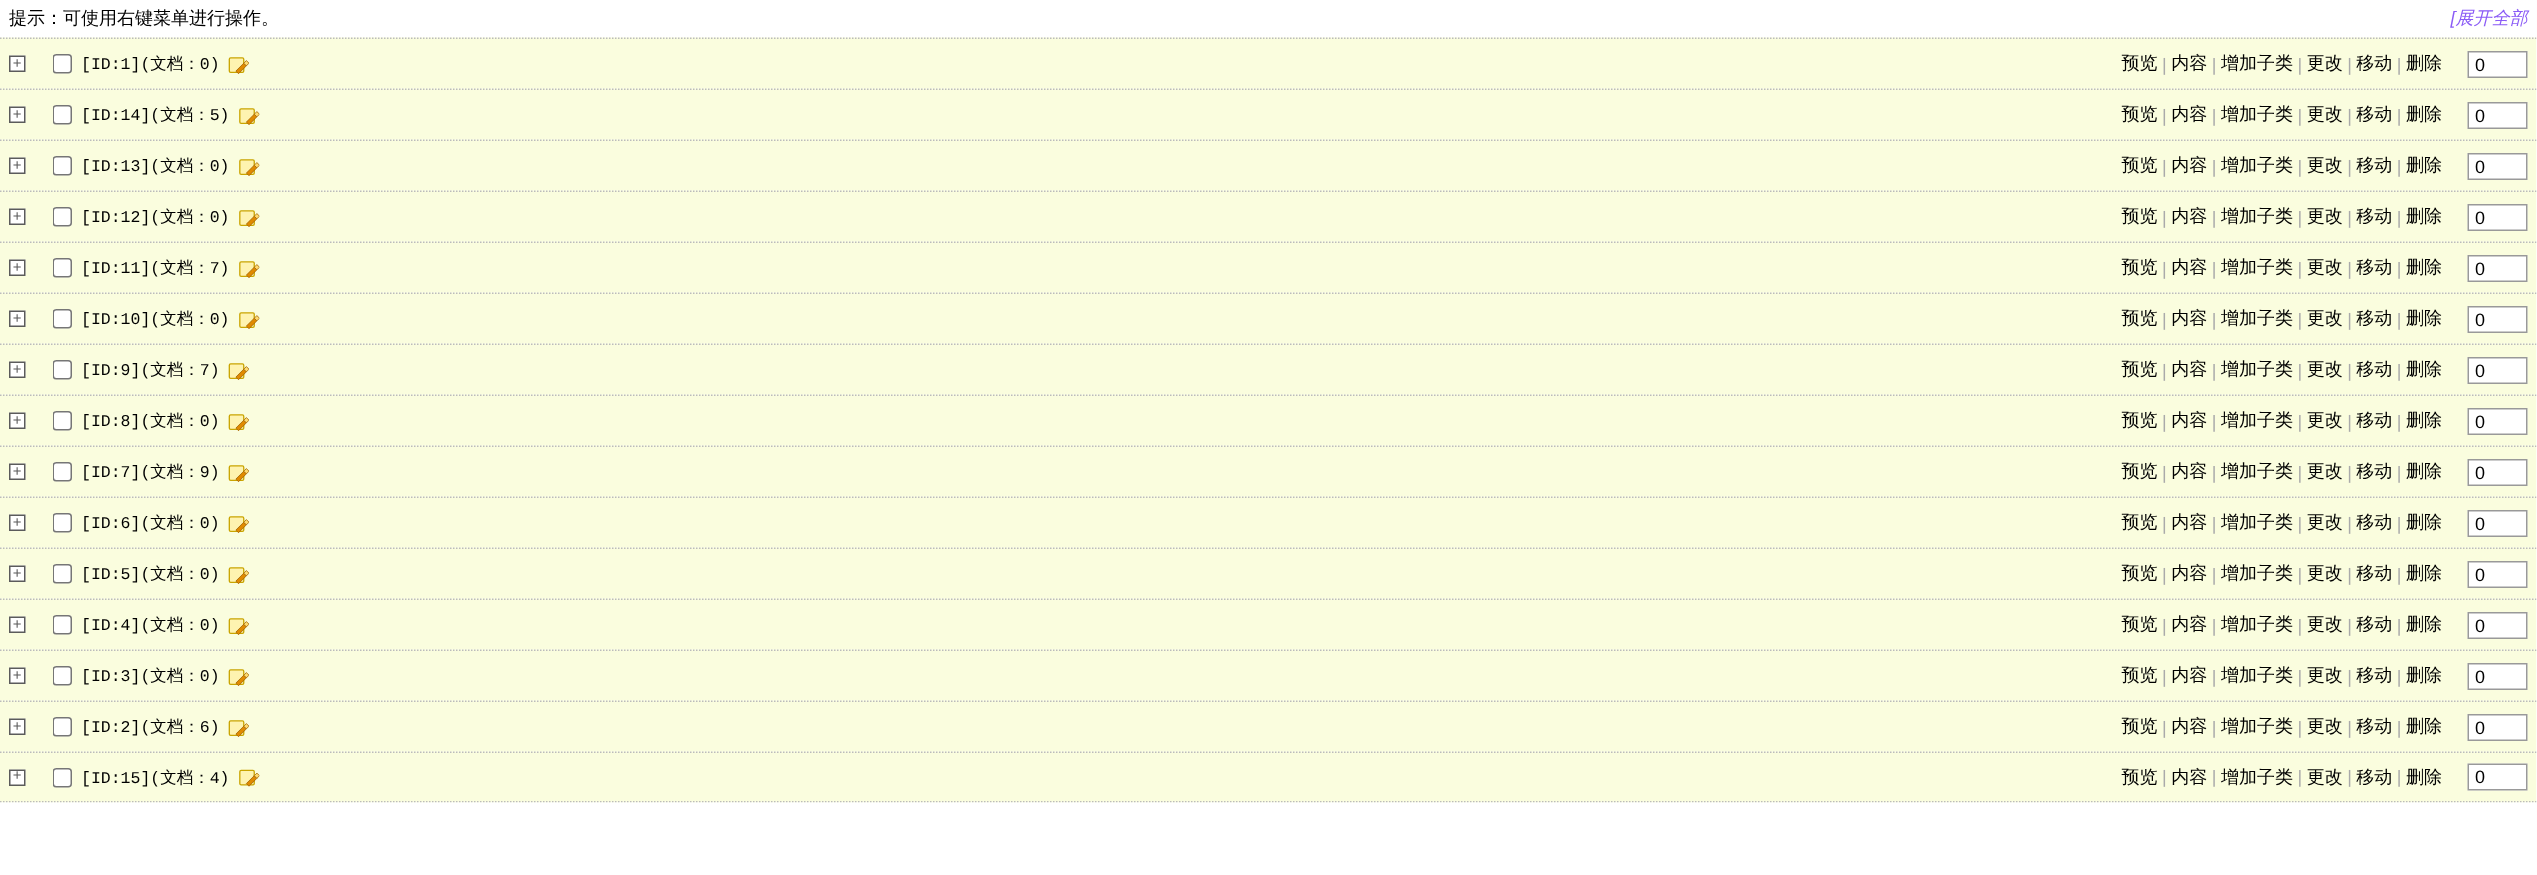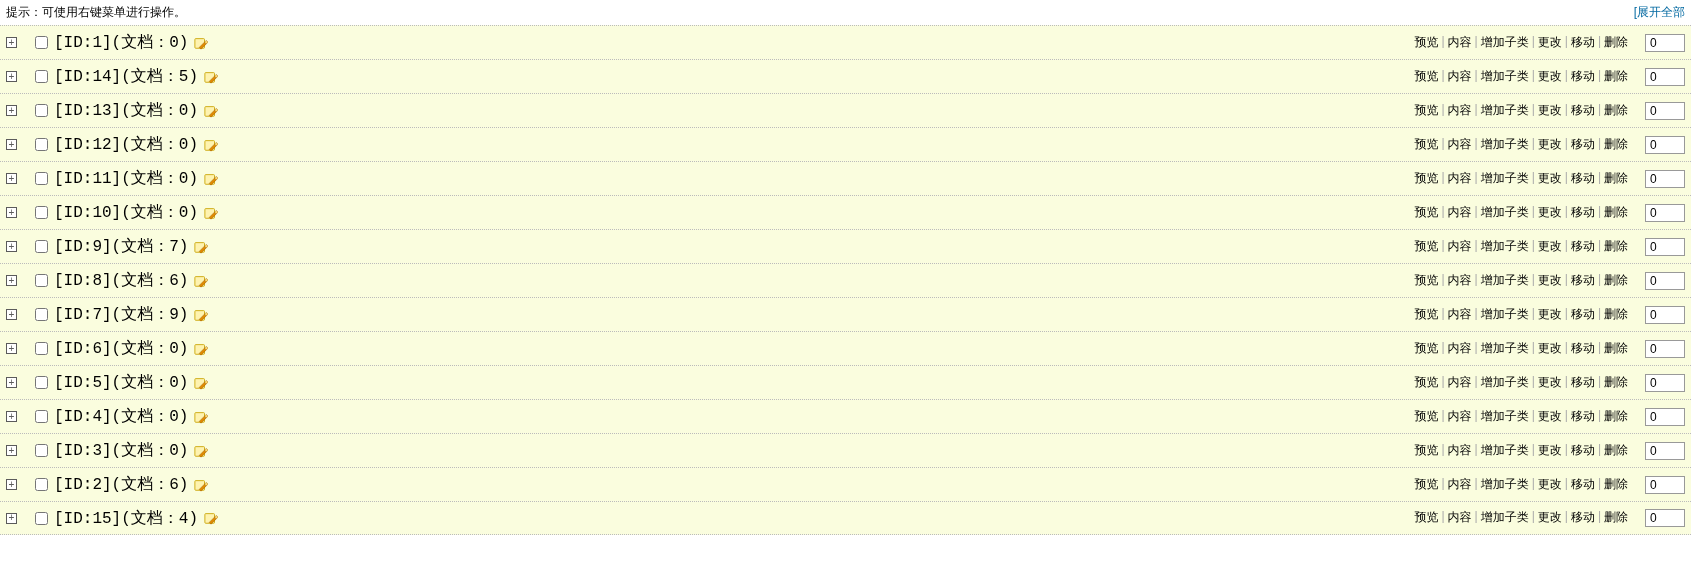--- a/index.html
+++ b/index.html
@@ -11,21 +11,21 @@
     width: 1691px;
   }
   .header {
     display: flex;
     justify-content: space-between;
     align-items: flex-end;
     padding: 4px 6px;
     font-size: 12px;
   }
   .hint { color: #000; }
-  .expand-all { color: #0369a1; cursor: pointer; }
+  .expand-all { color: #8b5cf6; cursor: pointer; font-style: italic; }
   .tree { width: 100%; }
   .tree-row {
     display: flex;
     align-items: center;
     height: 34px;
     background: #fafdde;
     border-top: 1px dotted #bbb;
     padding: 0 6px;
   }
   .tree-row:last-child { border-bottom: 1px dotted #bbb; }
@@ -46,37 +46,38 @@
   }
   .row-checkbox {
     width: 13px;
     height: 13px;
     margin-right: 6px;
     cursor: pointer;
     accent-color: #888;
   }
   .row-label {
     font-family: "Courier New", "SimSun", monospace;
-    font-size: 16px;
+    font-size: 11px;
     color: #000;
     white-space: pre;
     text-align: center;
   }
   .edit-icon {
     width: 14px;
     height: 14px;
     margin-left: 6px;
     display: inline-block;
     position: relative;
     cursor: pointer;
   }
   .edit-icon svg { display:block; }
   .spacer { flex: 1; }
   .actions {
     display: flex;
+    align-items: center;
     gap: 3px;
     font-size: 12px;
     margin-left: 38px;
   }
   .action-link { color: #000; cursor: pointer; white-space: nowrap; }
   .action-sep { color: #aaa; }
   .order-input {
     width: 40px;
     height: 18px;
     border: 1px solid #999;
@@ -204,21 +205,21 @@
       <span class="action-link">移动</span>
       <span class="action-sep">|</span>
       <span class="action-link">删除</span>
       <input type="text" class="order-input" value="0" style="">
     </div>
   </div>
 
   <div class="tree-row">
     <div class="expand-toggle">+</div>
     <input type="checkbox" class="row-checkbox" style="">
-    <span class="row-label">[ID:11](文档：0)</span>
+    <span class="row-label">[ID:11](文档：7)</span>
     <span class="edit-icon">
       <svg viewBox="0 0 16 16" width="14" height="14">
         <rect x="1" y="3" width="11" height="11" rx="1" fill="#fef3b0" stroke="#c9a400" stroke-width="1"></rect>
         <path d="M6 13 L12 7 L14 9 L8 15 Z" fill="#e08a00" stroke="#a05f00" stroke-width="0.6"></path>
         <path d="M12 7 L14 5 L16 7 L14 9 Z" fill="#ffdb70" stroke="#a05f00" stroke-width="0.6"></path>
       </svg>
     </span>
     <div class="spacer"></div>
     <div class="actions">
       <span class="action-link">预览</span>
@@ -288,21 +289,21 @@
       <span class="action-link">移动</span>
       <span class="action-sep">|</span>
       <span class="action-link">删除</span>
       <input type="text" class="order-input" value="0" style="">
     </div>
   </div>
 
   <div class="tree-row">
     <div class="expand-toggle">+</div>
     <input type="checkbox" class="row-checkbox" style="">
-    <span class="row-label">[ID:8](文档：6)</span>
+    <span class="row-label">[ID:8](文档：0)</span>
     <span class="edit-icon">
       <svg viewBox="0 0 16 16" width="14" height="14">
         <rect x="1" y="3" width="11" height="11" rx="1" fill="#fef3b0" stroke="#c9a400" stroke-width="1"></rect>
         <path d="M6 13 L12 7 L14 9 L8 15 Z" fill="#e08a00" stroke="#a05f00" stroke-width="0.6"></path>
         <path d="M12 7 L14 5 L16 7 L14 9 Z" fill="#ffdb70" stroke="#a05f00" stroke-width="0.6"></path>
       </svg>
     </span>
     <div class="spacer"></div>
     <div class="actions">
       <span class="action-link">预览</span>

